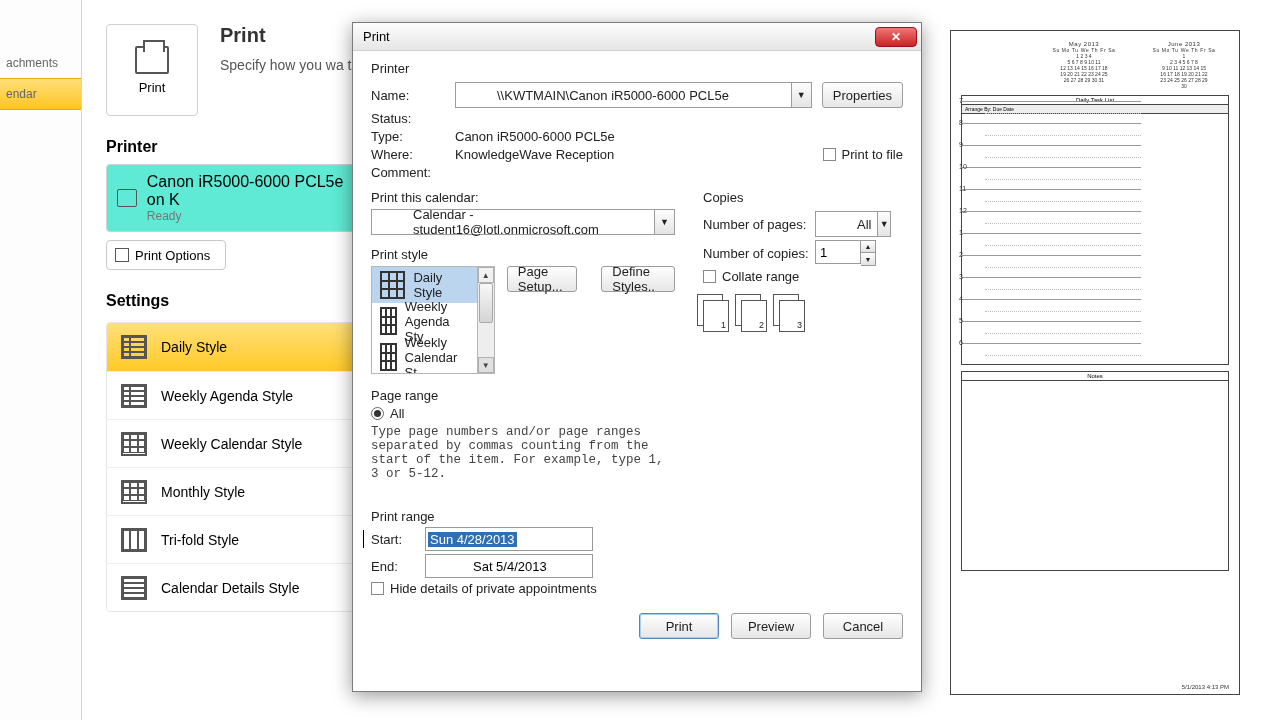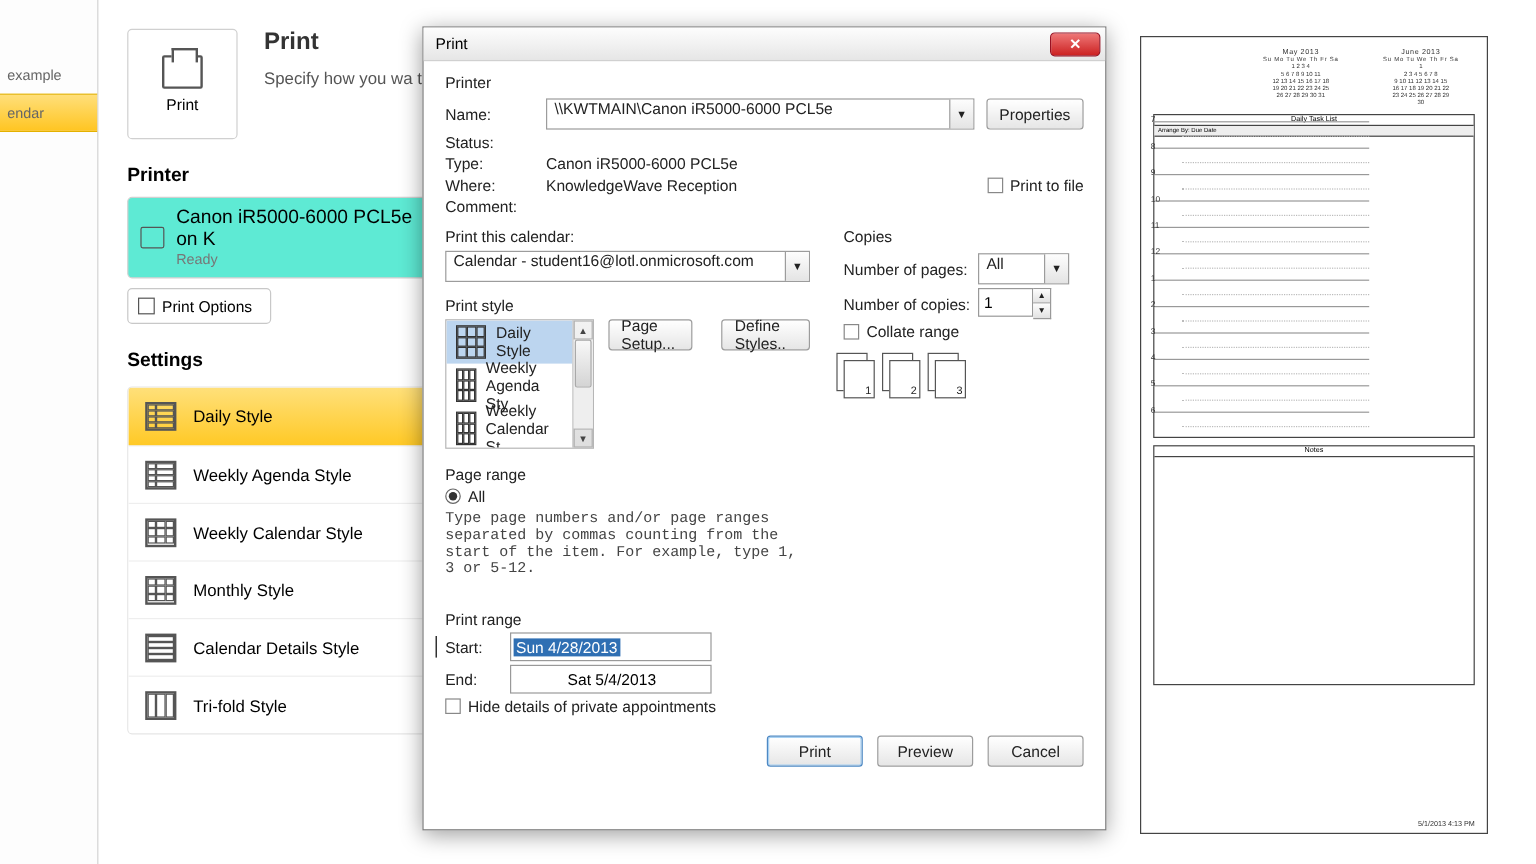--- a/index.html
+++ b/index.html
@@ -54,21 +54,21 @@
   .dialog { position:absolute; left:352px; top:22px; width:570px; height:670px; background:#fff; border:1px solid #7b7b7b; box-shadow:0 4px 18px rgba(0,0,0,0.4); }
   .titlebar { height:28px; background:linear-gradient(#fdfdfd,#e6e6e6); border-bottom:1px solid #d0d0d0; display:flex; align-items:center; padding:0 4px 0 10px; font-size:13px; }
   .titlebar-sp { flex:1; }
   .close-btn { width:42px; height:20px; background:linear-gradient(#e77,#c22); border:1px solid #912; border-radius:4px; display:flex; align-items:center; justify-content:center; color:#fff; font-weight:bold; font-size:12px; }
 
   .dialog-body { padding:10px 18px 14px; font-size:13px; color:#222; }
   .group { margin-bottom:10px; }
   .group-title { margin-bottom:6px; }
   .row { display:flex; align-items:center; margin:3px 0; }
   .lbl { width:84px; }
-  .combo { display:flex; height:26px; border:1px solid #9c9c9c; background:#fff; }
+  .combo { display:flex; align-items:center; height:26px; border:1px solid #9c9c9c; background:#fff;padding-left:35px; }
   .combo-txt { flex:1; padding:0 6px; }
   .combo-arrow { width:20px; height:100%; border-left:1px solid #9c9c9c; background:linear-gradient(#fdfdfd,#e4e4e4); display:flex; align-items:center; justify-content:center; font-size:9px; }
   .btn { height:26px; padding:0 10px; border:1px solid #9c9c9c; background:linear-gradient(#fff,#e6e6e6); border-radius:3px; font-size:13px; display:inline-flex; align-items:center; }
   .btn.default-btn { border:1px solid #4e89c4; box-shadow:0 0 0 1px #a7d1f3 inset; }
 
   .two-col { display:flex; gap:28px; }
   .left-col { flex:1; }
   .right-col { width:200px; }
 
   .style-box { display:flex; border:1px solid #b6b6b6; height:108px; }
@@ -100,21 +100,21 @@
 
   .start-sel { background:#2f6fb3; color:#fff; }
 
   .btn-row { display:flex; justify-content:flex-end; gap:12px; margin-top:14px; }
   .cursor { position:absolute; width:1px; height:18px; background:#000; }
 </style>
 </head>
 <body>
 
 <div class="left-nav">
-  <div class="itm" style="margin-top:48px">example</div>
+  <div class="itm" style="margin-top:48px">achments</div>
   <div class="itm" style="background:linear-gradient(#ffdf7a,#ffc522);border-top:1px solid #e4b100;border-bottom:1px solid #e4b100;">endar</div>
 </div>
 
 <div class="bg-print-panel">
   <div style="display:flex; gap:22px;">
     <div class="print-btn-box">
       <div class="printer-icon-lg"></div>
       <div class="print-label">Print</div>
     </div>
     <div>
@@ -187,35 +187,35 @@
           <span></span>
           <span></span>
           <span></span>
           <span></span>
           <span></span>
           <span></span>
         </div>
         <span>Monthly Style</span>
       </div>
     <div class="settings-item">
+        <div class="cal-icon tri">
+          <span></span>
+          <span></span>
+          <span></span>
+        </div>
+        <span>Tri-fold Style</span>
+      </div>
+    <div class="settings-item">
         <div class="cal-icon details">
           <span></span>
           <span></span>
           <span></span>
           <span></span>
         </div>
         <span>Calendar Details Style</span>
-      </div>
-    <div class="settings-item">
-        <div class="cal-icon tri">
-          <span></span>
-          <span></span>
-          <span></span>
-        </div>
-        <span>Tri-fold Style</span>
       </div>
   </div>
 </div>
 
 <div class="preview-pane">
   <div class="preview-months">
     <div class="mini-cal">
       <div class="mini-head">May 2013</div>
       <div class="mini-days">Su Mo Tu We Th Fr Sa</div>
       <div class="mini-grid">1 2 3 4<br>5 6 7 8 9 10 11<br>12 13 14 15 16 17 18<br>19 20 21 22 23 24 25<br>26 27 28 29 30 31</div>

